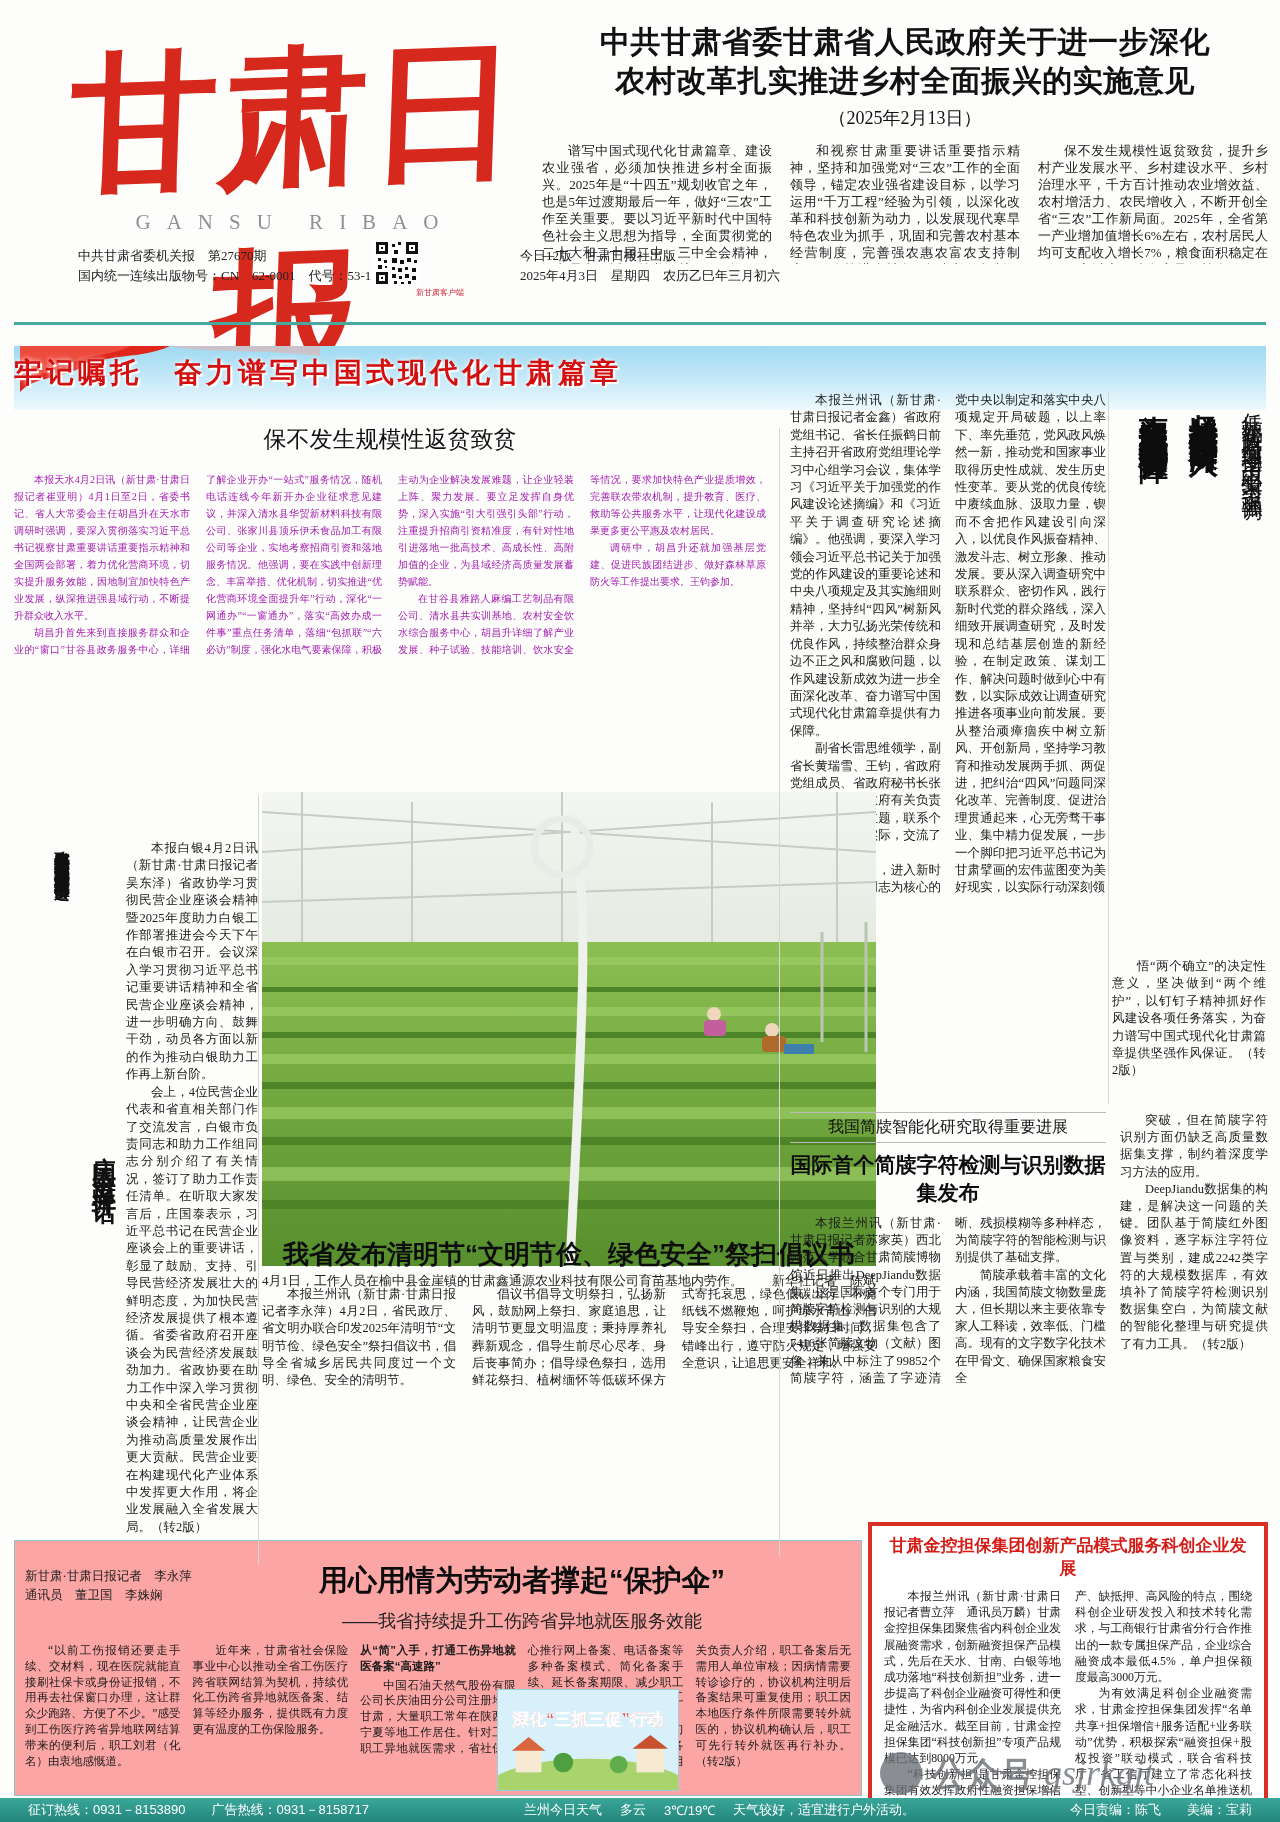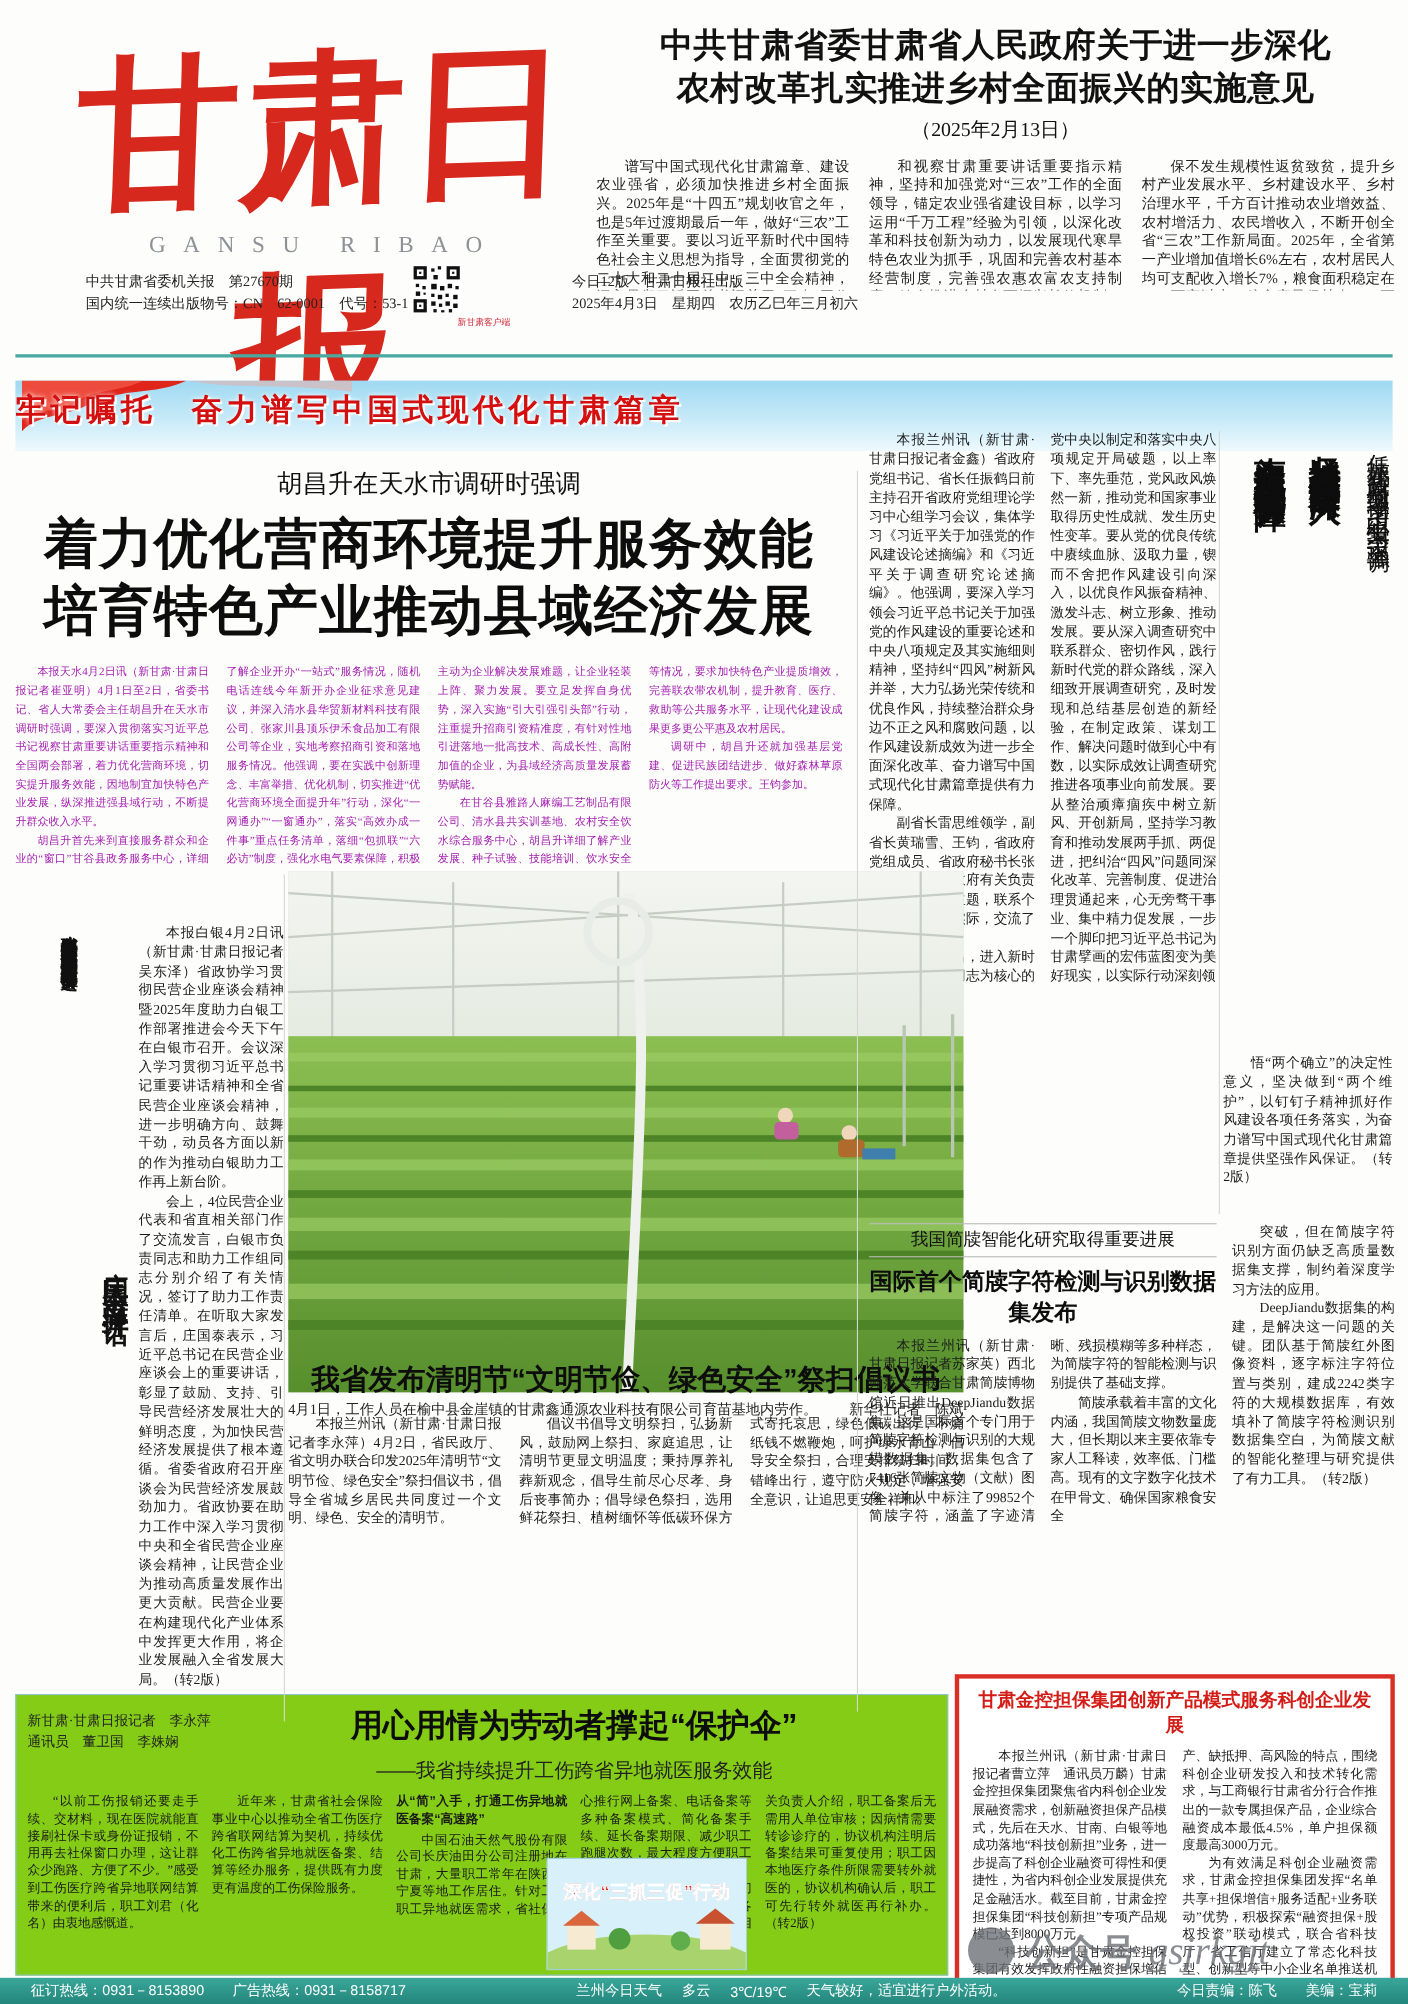--- a/index.html
+++ b/index.html
@@ -83,21 +83,21 @@
     border-top:1px solid #bbb; border-bottom:1px solid #bbb; padding:4px 0; }
   .jd-head { text-align:center; font-family:"Liberation Sans",sans-serif; font-size:21px; font-weight:bold;
     color:#0d0d0d; margin:8px 0 8px; }
   .jd-body { columns:2; column-gap:14px; height:354px; overflow:hidden;
     font-size:12.5px; line-height:17.2px; text-align:justify; color:#1a1a1a; }
   .jd-right { width:148px; height:446px; overflow:hidden; font-size:12.5px; line-height:17.2px;
     text-align:justify; color:#1a1a1a; }
 
   
   .labor { position:absolute; left:14px; top:1540px; width:848px; height:256px;
-    border:1px solid #8fc3c9; padding:8px 10px; background:#84cc16; }
+    border:1px solid #8fc3c9; padding:20px 10px; background:#fca5a5; }
   .labor-head-row { display:flex; }
   .labor-byline { width:168px; font-size:12.5px; line-height:19px; color:#222; padding-top:6px; }
   .labor-h-wrap { flex:1; }
   .labor-h { text-align:center; font-family:"Liberation Sans",sans-serif; font-size:29px; font-weight:bold; color:#0d0d0d; }
   .labor-sub { text-align:center; font-family:"Liberation Sans",sans-serif; font-size:18px; color:#222; margin-top:8px; }
   .labor-body { margin-top:10px; columns:5; column-gap:12px; height:152px; overflow:hidden;
     font-size:11.5px; line-height:15.8px; text-align:justify; color:#1a1a1a; }
   .labor-body p.sub { text-indent:0; font-weight:bold; font-family:"Liberation Sans",sans-serif; margin:3px 0; }
   .labor-graphic { position:absolute; left:482px; top:148px; width:182px; height:102px;
     border:1px solid #9fd0da; background:#e8f7fc; }
@@ -193,25 +193,21 @@
   <div class="banner">
     <svg class="banner-flag" width="300" height="64" viewBox="0 0 300 64">
       <path d="M0,0 L150,0 C120,14 90,6 60,22 C40,33 15,30 0,46 Z" fill="#e0251b"></path>
       <path d="M0,0 L110,0 C92,10 66,8 46,20 C30,29 12,26 0,36 Z" fill="#ef5443" opacity="0.85"></path>
       <path d="M150,0 C190,8 230,2 300,10 L300,0 Z" fill="#f2a9a0" opacity="0.5"></path>
     </svg>
     <div class="banner-text">牢记嘱托　奋力谱写中国式现代化甘肃篇章</div>
   </div>
 
   <div class="main-art">
-    <div class="main-kicker">胡昌升在天水市调研时强调</div>
-    <div class="main-head">
-      <span>着力优化营商环境提升服务效能</span><br>
-      <span>培育特色产业推动县域经济发展</span>
-    </div>
+    <div class="main-kicker">保不发生规模性返贫致贫</div>
     <div class="main-body flow">
         <p>本报天水4月2日讯（新甘肃·甘肃日报记者崔亚明）4月1日至2日，省委书记、省人大常委会主任胡昌升在天水市调研时强调，要深入贯彻落实习近平总书记视察甘肃重要讲话重要指示精神和全国两会部署，着力优化营商环境，切实提升服务效能，因地制宜加快特色产业发展，纵深推进强县域行动，不断提升群众收入水平。</p>
         <p>胡昌升首先来到直接服务群众和企业的“窗口”甘谷县政务服务中心，详细了解企业开办“一站式”服务情况，随机电话连线今年新开办企业征求意见建议，并深入清水县华贸新材料科技有限公司、张家川县顶乐伊禾食品加工有限公司等企业，实地考察招商引资和落地服务情况。他强调，要在实践中创新理念、丰富举措、优化机制，切实推进“优化营商环境全面提升年”行动，深化“一网通办”“一窗通办”，落实“高效办成一件事”重点任务清单，落细“包抓联”“六必访”制度，强化水电气要素保障，积极主动为企业解决发展难题，让企业轻装上阵、聚力发展。要立足发挥自身优势，深入实施“引大引强引头部”行动，注重提升招商引资精准度，有针对性地引进落地一批高技术、高成长性、高附加值的企业，为县域经济高质量发展蓄势赋能。</p>
         <p>在甘谷县雅路人麻编工艺制品有限公司、清水县共实训基地、农村安全饮水综合服务中心，胡昌升详细了解产业发展、种子试验、技能培训、饮水安全等情况，要求加快特色产业提质增效，完善联农带农机制，提升教育、医疗、救助等公共服务水平，让现代化建设成果更多更公平惠及农村居民。</p>
         <p>调研中，胡昌升还就加强基层党建、促进民族团结进步、做好森林草原防火等工作提出要求。王钧参加。</p>
       </div>
   </div>
 
   <div class="ren-body flow">
       <p>本报兰州讯（新甘肃·甘肃日报记者金鑫）省政府党组书记、省长任振鹤日前主持召开省政府党组理论学习中心组学习会议，集体学习《习近平关于加强党的作风建设论述摘编》和《习近平关于调查研究论述摘编》。他强调，要深入学习领会习近平总书记关于加强党的作风建设的重要论述和中央八项规定及其实施细则精神，坚持纠“四风”树新风并举，大力弘扬光荣传统和优良作风，持续整治群众身边不正之风和腐败问题，以作风建设新成效为进一步全面深化改革、奋力谱写中国式现代化甘肃篇章提供有力保障。</p>

